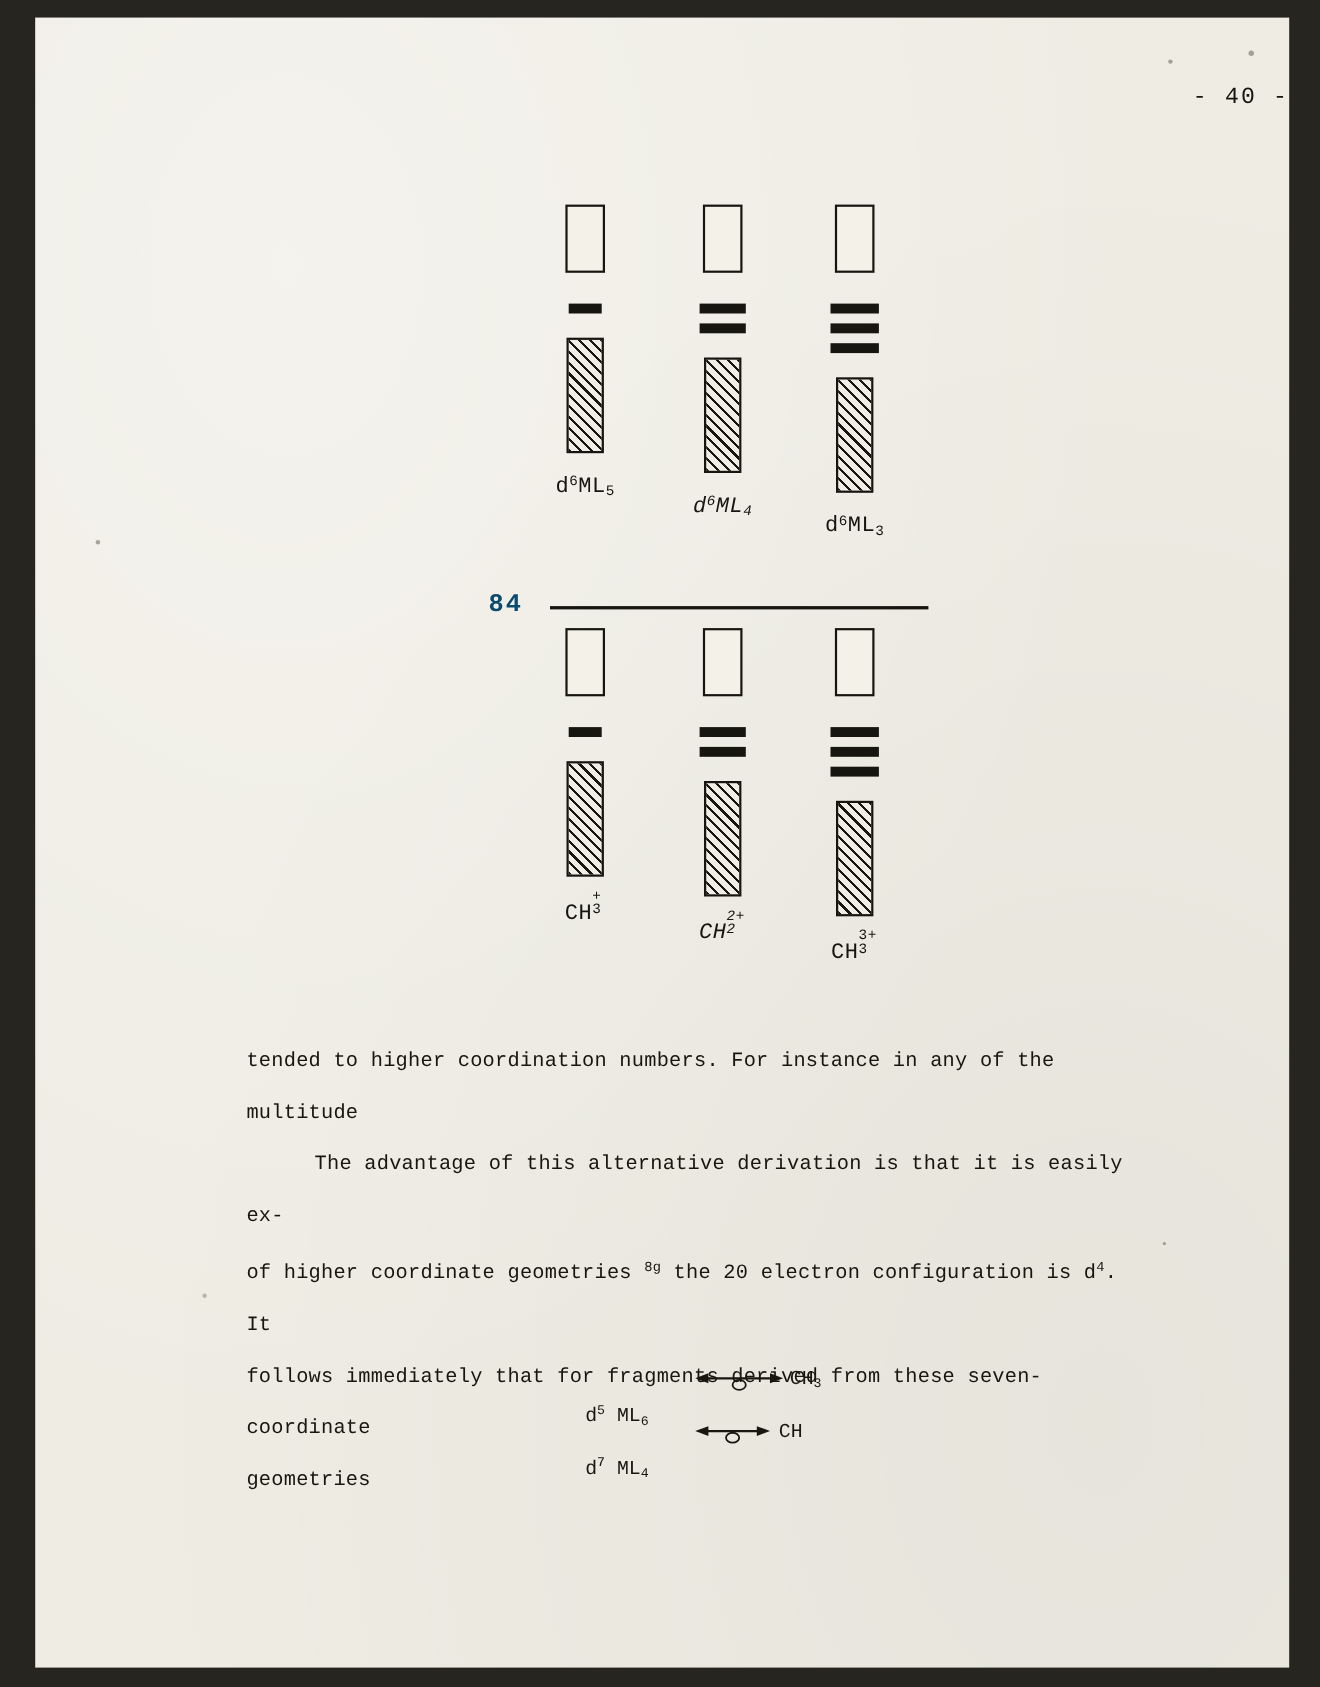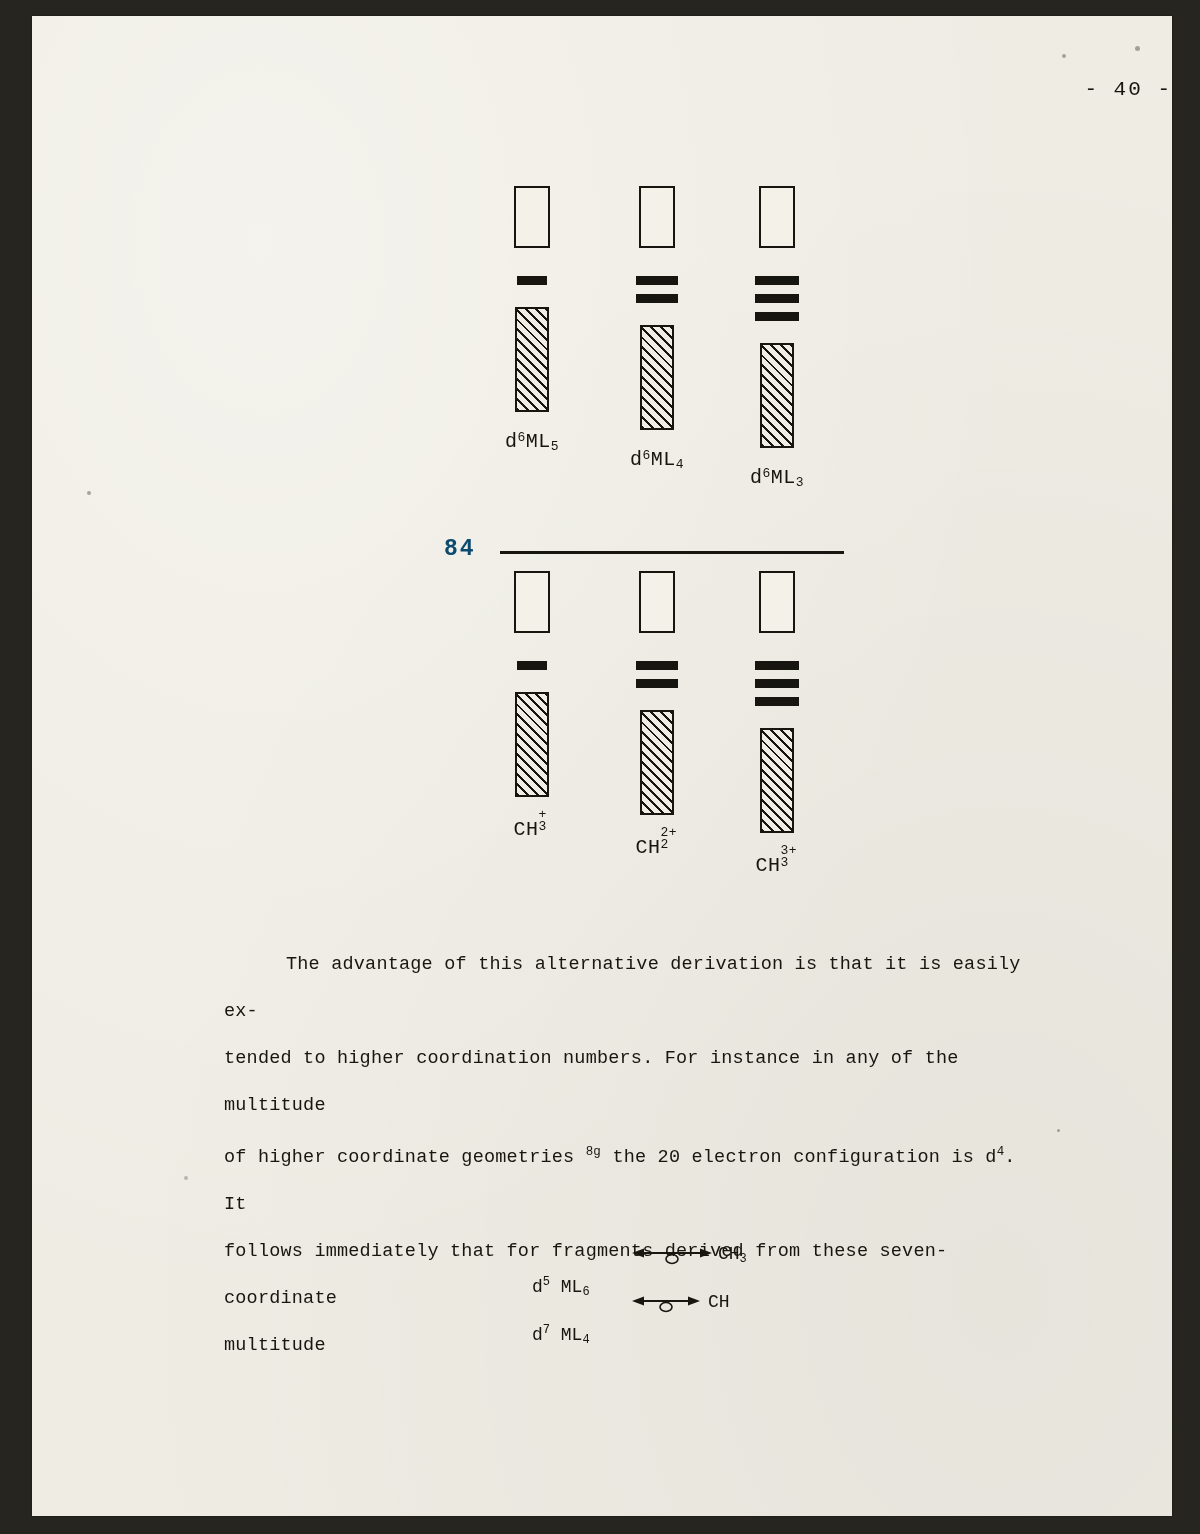--- a/index.html
+++ b/index.html
@@ -72,21 +72,21 @@
     position: relative;
     width: 100%;
     height: 300px;
   }
   .column {
     position: absolute;
     width: 120px;
     text-align: center;
   }
   .col-1 { left: 440px; }
-  .col-2 { left: 565px; }
+  .col-2 { left: 565px; font-style: italic; }
   .col-3 { left: 685px; }
 
   .empty-box {
     width: 36px;
     height: 62px;
     border: 2.5px solid #16150f;
     background: #f3f1e8;
     margin: 0 auto;
     box-sizing: border-box;
   }
@@ -318,25 +318,25 @@
               <div class="bar w3"></div>
             </div>
             <div class="hatched-box"></div>
             <div class="label">CH<span class="chg" style="width:18px;"><span class="sup">3+</span><span class="sub">3</span></span></div>
           </div>
 
         </div>
       </div>
 
       <div class="body-text">
+        <div>tended to higher coordination numbers.  For instance in any of the multitude</div>
         <div><span class="indent"></span><span>The advantage of this alternative derivation is that it is easily ex-</span></div>
-        <div>tended to higher coordination numbers.  For instance in any of the multitude</div>
         <div><span>of higher coordinate geometries </span><sup>8g</sup><span>  the  20  electron configuration is d</span><sup>4</sup><span>. It</span></div>
         <div>follows immediately that for fragments derived from these seven-coordinate</div>
-        <div>multitude</div>
+        <div>geometries</div>
       </div>
 
       <div class="equations">
 
         <div class="eq-row">
           <div class="eq-left">d<sup>5</sup> ML<sub>6</sub></div>
           <div class="eq-arrow">
             <svg width="80" height="24" viewBox="0 0 80 24" xmlns="http://www.w3.org/2000/svg">
               <line x1="8" y1="9" x2="72" y2="9" stroke="#17160f" stroke-width="2"></line>
               <polygon points="0,9 12,4.5 12,13.5" fill="#17160f"></polygon>

